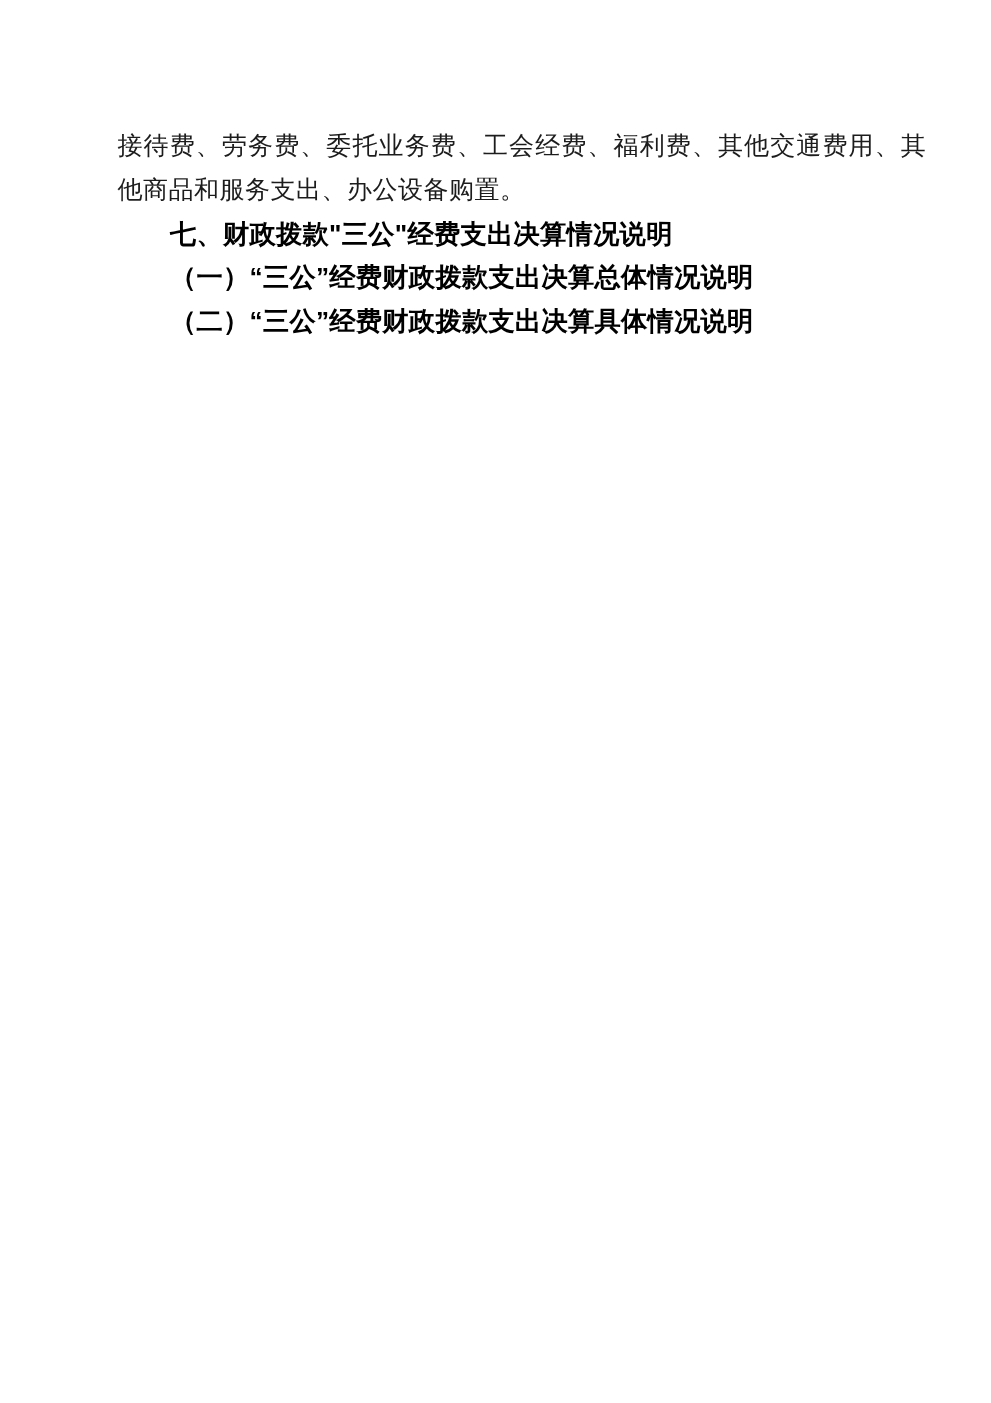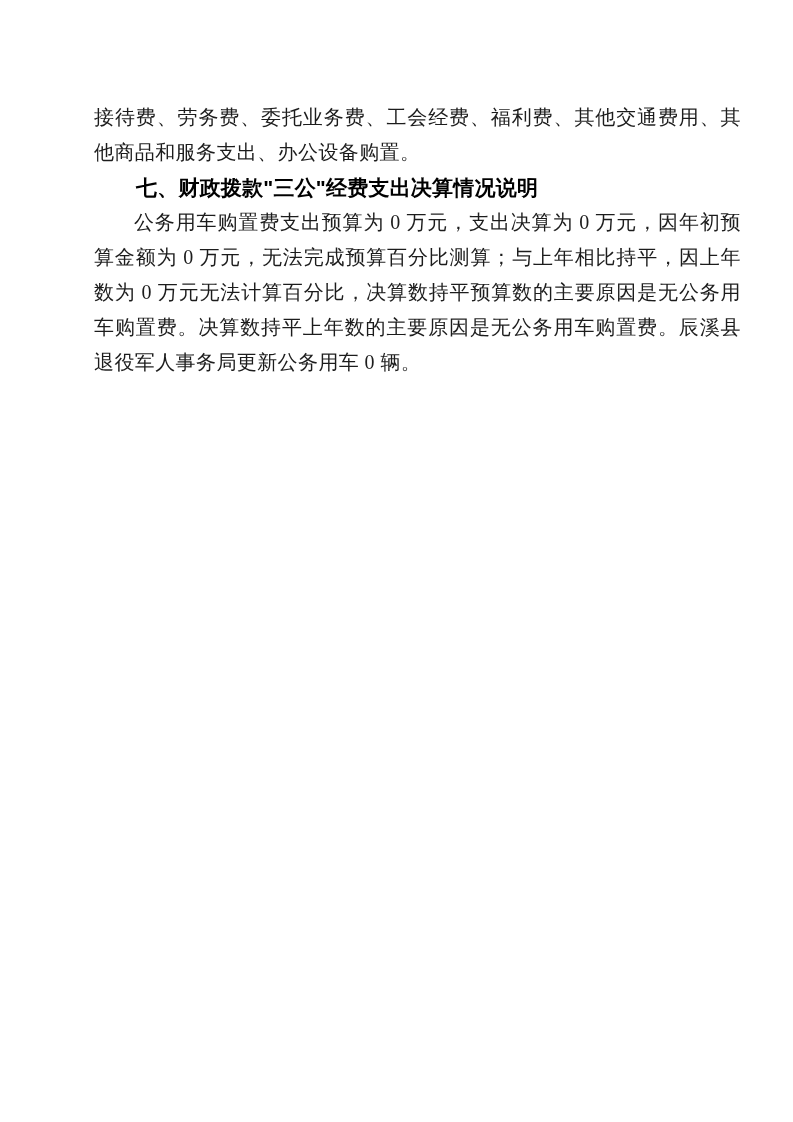--- a/index.html
+++ b/index.html
@@ -40,14 +40,15 @@
     text-indent: 2em;
     letter-spacing: 0.01em;
   }
 </style>
 </head>
 <body>
 
 <div class="page">
   <p class="para no-indent">接待费、劳务费、委托业务费、工会经费、福利费、其他交通费用、其他商品和服务支出、办公设备购置。</p>
   <p class="heading">七、财政拨款"三公"经费支出决算情况说明</p>
-  <p class="para">公务用车购置费支出预算为 0 万元，支出决算为 0 万元，因年初预算金额为 0 万元，无法完成预算百分比测算；与上年相比持平，因上年数为 0 万元无法计算百分比，决算数持平预算数的主要原因是无公务用车购置费。决算数持平上年数的主要原因是无公务用车购置费。辰溪县退役军人事务局更新公务用车 0 辆。</p>
+  <p class="heading">（一）“三公”经费财政拨款支出决算总体情况说明</p>
+  <p class="heading">（二）“三公”经费财政拨款支出决算具体情况说明</p>
 </div>
 
 </body></html>

